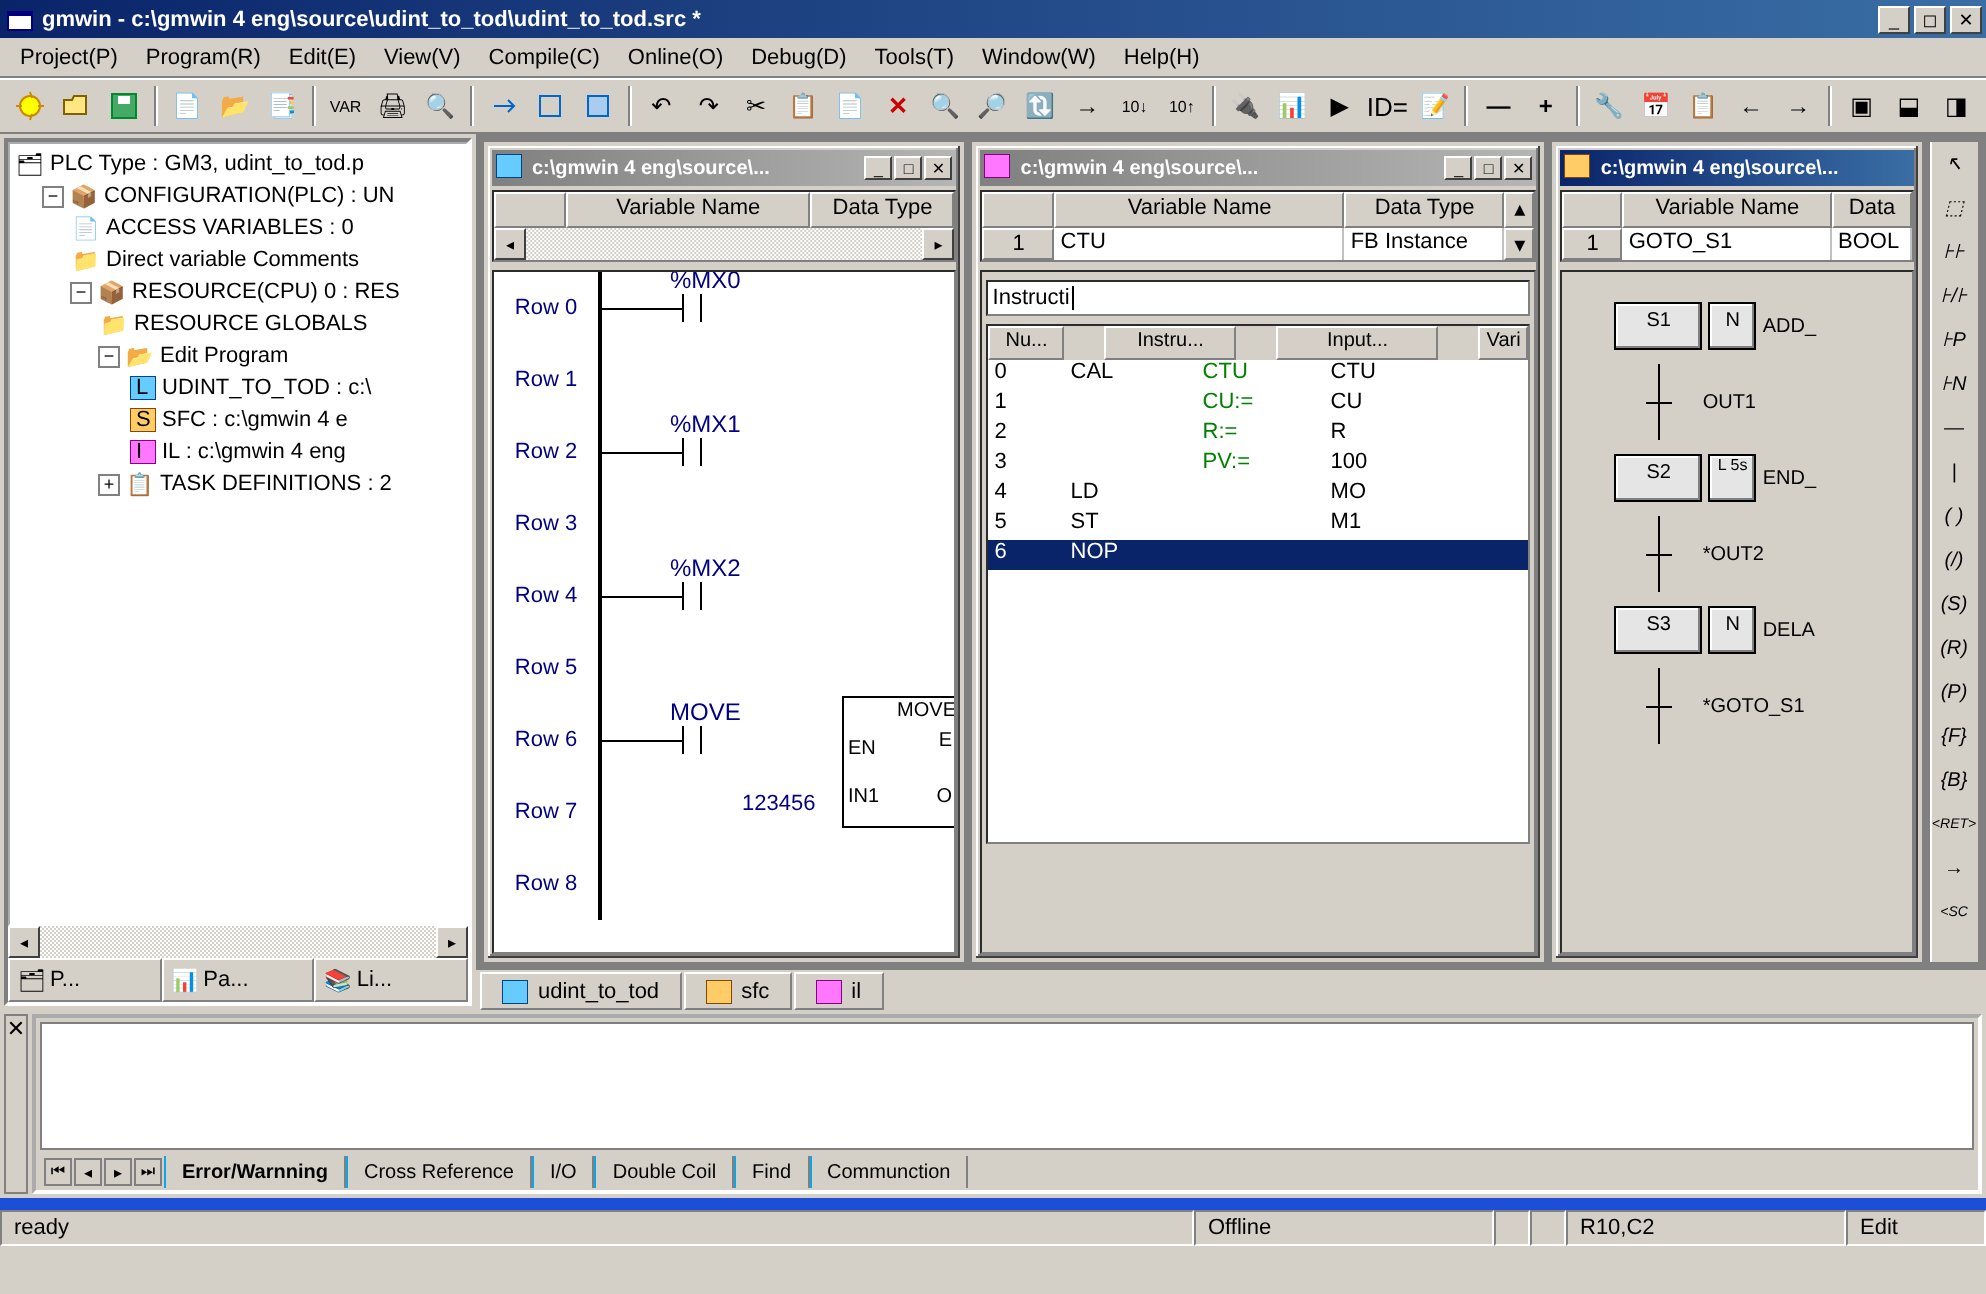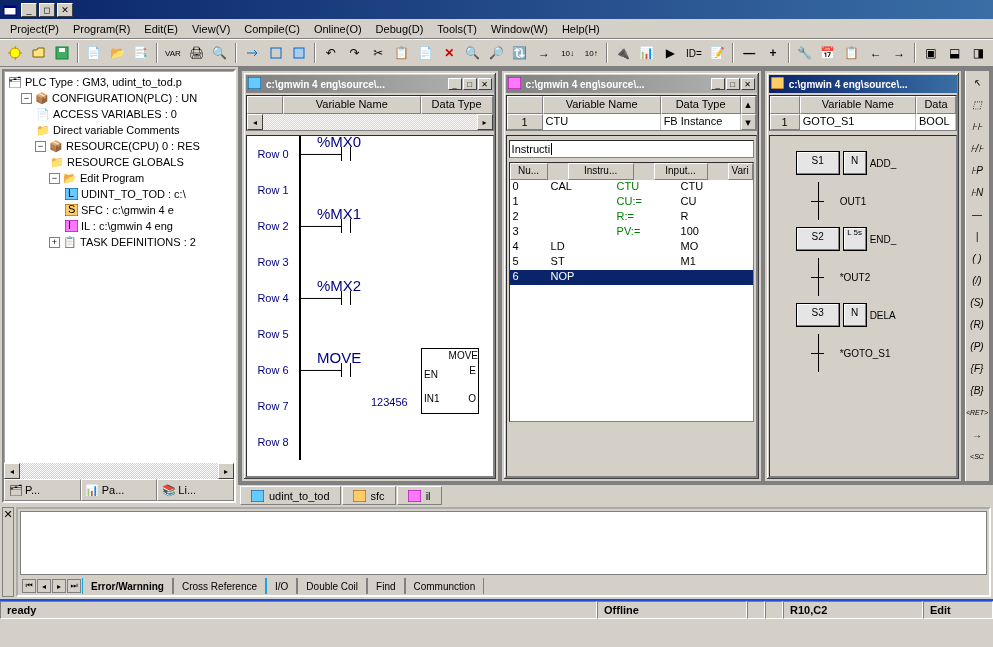--- a/index.html
+++ b/index.html
@@ -55,21 +55,21 @@
 
 .ladder { position: relative; }
 .ladder .row { height: 36px; display: flex; align-items: center; }
 .ladder .rowlbl { width: 52px; text-align: center; color: #000080; }
 .ladder .rail { border-left: 2px solid #000; height: 100%; position: relative; flex: 1; }
 .contact { position: absolute; top: 50%; transform: translateY(-50%); }
 .contact .sym { display: inline-block; }
 .contact .sym::before { content: ""; display: inline-block; width: 30px; border-top: 1px solid #000; vertical-align: middle; }
 .contact .gap { display: inline-block; width: 10px; border-left: 1px solid #000; border-right: 1px solid #000; height: 14px; vertical-align: middle; position: relative; top: 0; }
 .contact .sym::after { content: ""; display: inline-block; width: 10px; border-top: 1px solid #000; vertical-align: middle; }
-.contact .lbl { position: absolute; top: -14px; left: 16px; color: #000080; font-size: 15px; white-space: nowrap; }
+.contact .lbl { position: absolute; top: -14px; left: 34px; color: #000080; font-size: 12px; white-space: nowrap; }
 
 .fnbox { position: absolute; border: 1px solid #000; width: 58px; height: 66px; background: #fff; }
 .fnbox .name { text-align: right; font-size: 10px; padding-top: 1px; }
 .fnbox .pin { position: absolute; font-size: 10px; }
 
 .il-input { border: 1px inset #808080; padding: 1px 2px; margin: 4px 2px; height: 18px; display: flex; align-items: center; }
 .il-head { display: flex; background: #d4d0c8; gap: 20px; }
 .il-head .cell { border: 1px solid #fff; border-right-color: #808080; border-bottom-color: #808080; padding: 1px 3px; text-align: center; height: 17px; font-size: 10px; }
 .il-body .row { display: flex; height: 15px; }
 .il-body .row .c { padding: 0 3px; font-size: 11px; }
@@ -93,35 +93,36 @@
 .mdi-tabs .tab .ico { width: 14px; height: 12px; display: inline-block; }
 
 .output-pane { height: 90px; border: 2px inset #fff; margin: 2px; display: flex; flex-direction: column; background: #d4d0c8; }
 .output-body { flex: 1; background: #fff; border: 1px solid #808080; margin: 2px; }
 .output-tabs { height: 18px; display: flex; align-items: center; padding-left: 4px; background: #d4d0c8; }
 .output-tabs .navbtn { width: 14px; height: 14px; border: 1px solid #808080; display: inline-flex; align-items: center; justify-content: center; font-size: 8px; margin-right: 1px; background: #d4d0c8; }
 .output-tabs .otab { padding: 0 8px; height: 16px; border-left: 1px solid #0ea5e9; border-right: 1px solid #808080; display: inline-flex; align-items: center; font-size: 10px; position: relative; }
 .output-tabs .otab::before, .output-tabs .otab::after { content: ""; }
 .output-tabs .otab.active { font-weight: bold; }
 
-.statusbar { height: 20px; background: #d4d0c8; border-top: 2px solid #1d4ed8; display: flex; align-items: flex-end; font-weight: bold; }
+.statusbar { height: 20px; background: #d4d0c8; border-top: 6px solid #1d4ed8; display: flex; align-items: flex-start; }
 .statusbar .cell { border: 1px solid #808080; border-top-color: #808080; border-left-color: #808080; border-right-color: #fff; border-bottom-color: #fff; height: 18px; padding: 0 6px; display: flex; align-items: center; }
 
 svg { display: block; }
 </style>
 </head>
 <body>
 
 <div class="titlebar">
   <span class="icon">
     <svg width="14" height="14">
         <rect x="1" y="3" width="12" height="9" fill="#fff" stroke="#000080"></rect>
         <rect x="1" y="3" width="12" height="2" fill="#000080"></rect>
       </svg>
   </span>
+  <span class="title">gmwin - c:\gmwin 4 eng\source\udint_to_tod\udint_to_tod.src *</span>
   <div class="winbtns">
     <button>_</button>
     <button>◻</button>
     <button>✕</button>
   </div>
 </div>
 
 <div class="menubar">
   <span class="item">Project(P)</span>
   <span class="item">Program(R)</span>
@@ -187,21 +188,21 @@
   <span class="btn">🔍</span>
   <span class="btn">🔎</span>
   <span class="btn">🔃</span>
   <span class="btn">→</span>
   <span class="btn" style="font-size:8px">10↓</span>
   <span class="btn" style="font-size:8px">10↑</span>
   <span class="sep"></span>
   <span class="btn">🔌</span>
   <span class="btn">📊</span>
   <span class="btn">▶</span>
-  <span class="btn" style="font-size:10px">ID=</span>
+  <span class="btn" style="font-size:13px">ID=</span>
   <span class="btn">📝</span>
   <span class="sep"></span>
   <span class="btn" style="font-weight:bold">—</span>
   <span class="btn" style="font-weight:bold">+</span>
   <span class="sep"></span>
   <span class="btn">🔧</span>
   <span class="btn">📅</span>
   <span class="btn">📋</span>
   <span class="btn">←</span>
   <span class="btn">→</span>
@@ -419,21 +420,21 @@
         </div>
         <div class="content" style="background:#d4d0c8">
           <div class="il-input" style="background:#fff">
               <span>Instructi</span>
               <span style="border-left:1px solid #000;height:12px;margin-left:1px"></span>
             </div>
           <div style="background:#fff;margin:0 2px 2px 2px;border:1px inset #808080;height:260px">
             <div class="il-head">
               <div class="cell" style="width:38px">Nu...</div>
               <div class="cell" style="width:66px">Instru...</div>
-              <div class="cell" style="width:54px">Input...</div>
+              <div class="cell" style="width:81px">Input...</div>
               <div class="cell" style="flex:1">Vari</div>
             </div>
             <div class="il-body">
               <div class="row">
                   <div class="c" style="width:38px">0</div>
                   <div class="c" style="width:66px">CAL</div>
                   <div class="c green" style="width:64px">CTU</div>
                   <div class="c">CTU</div>
                 </div>
               <div class="row">

